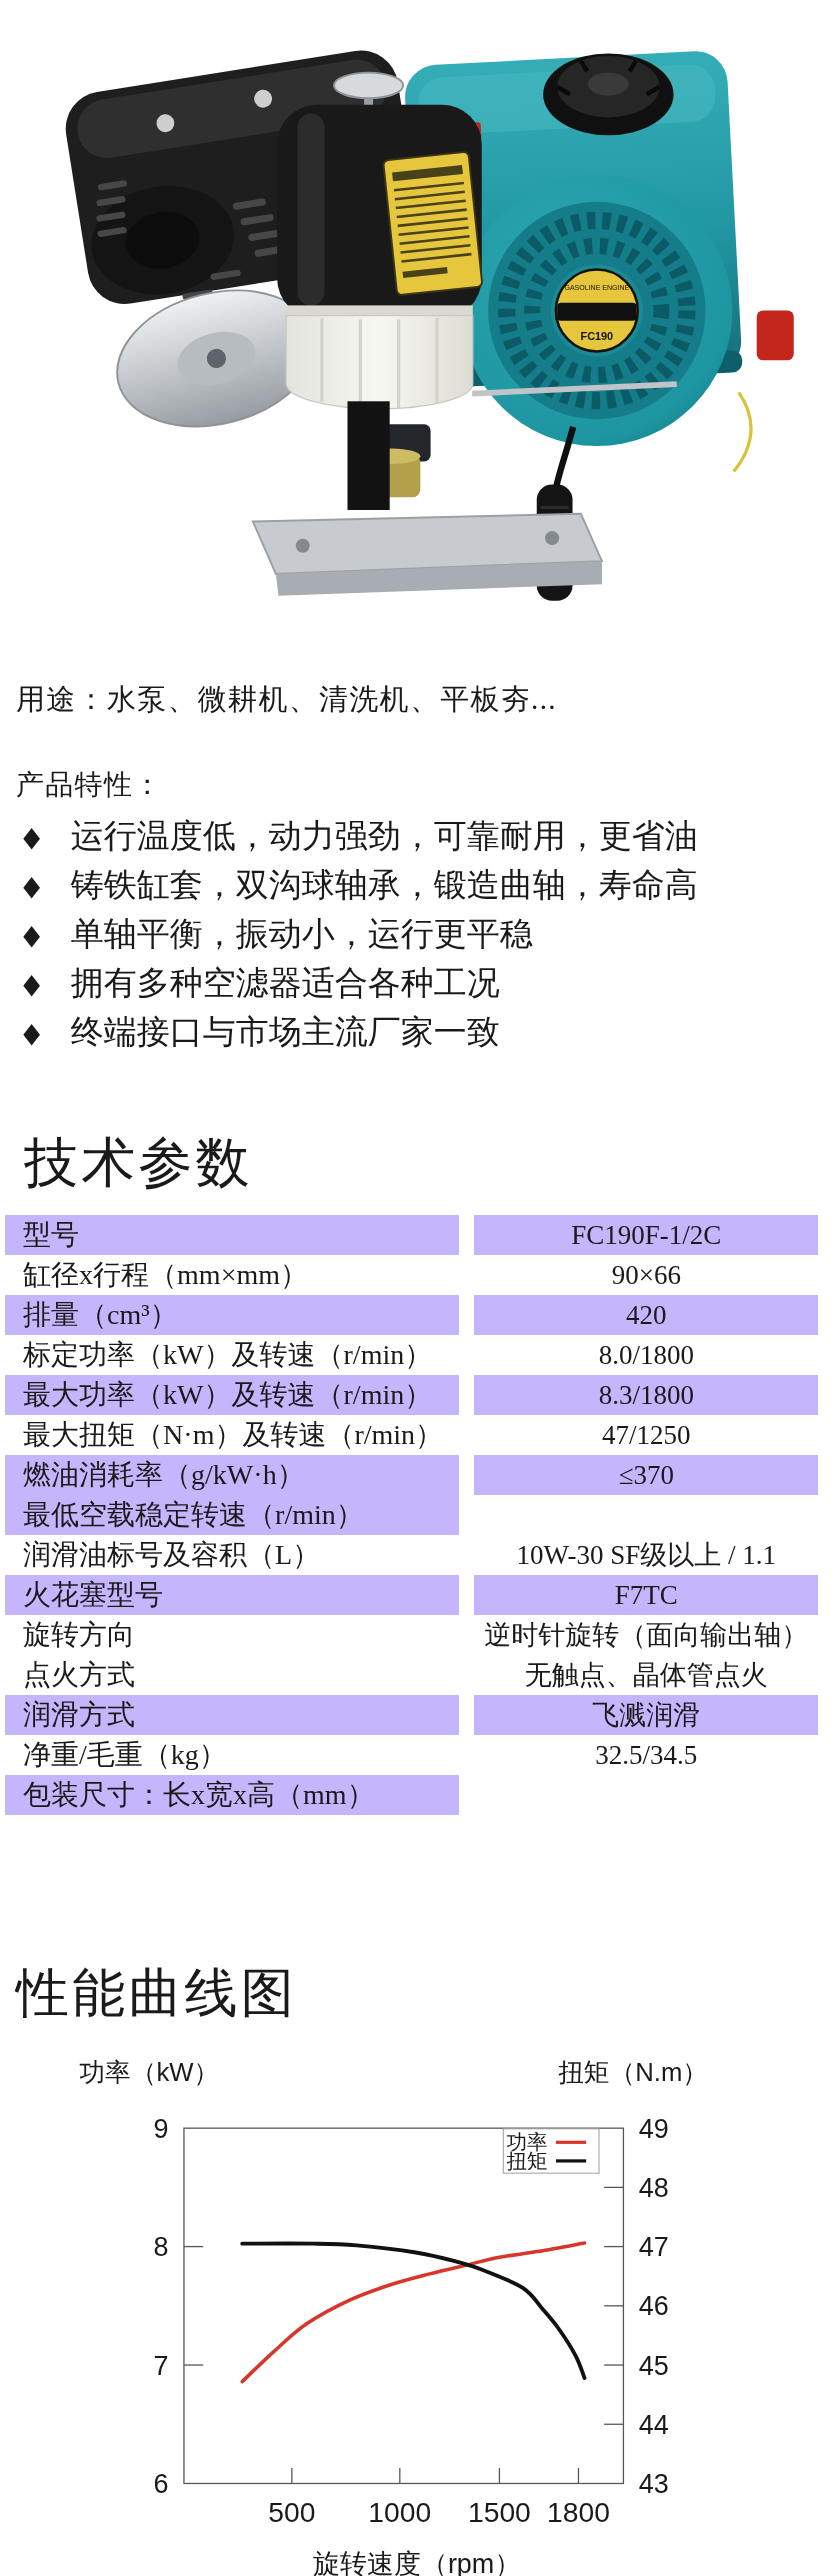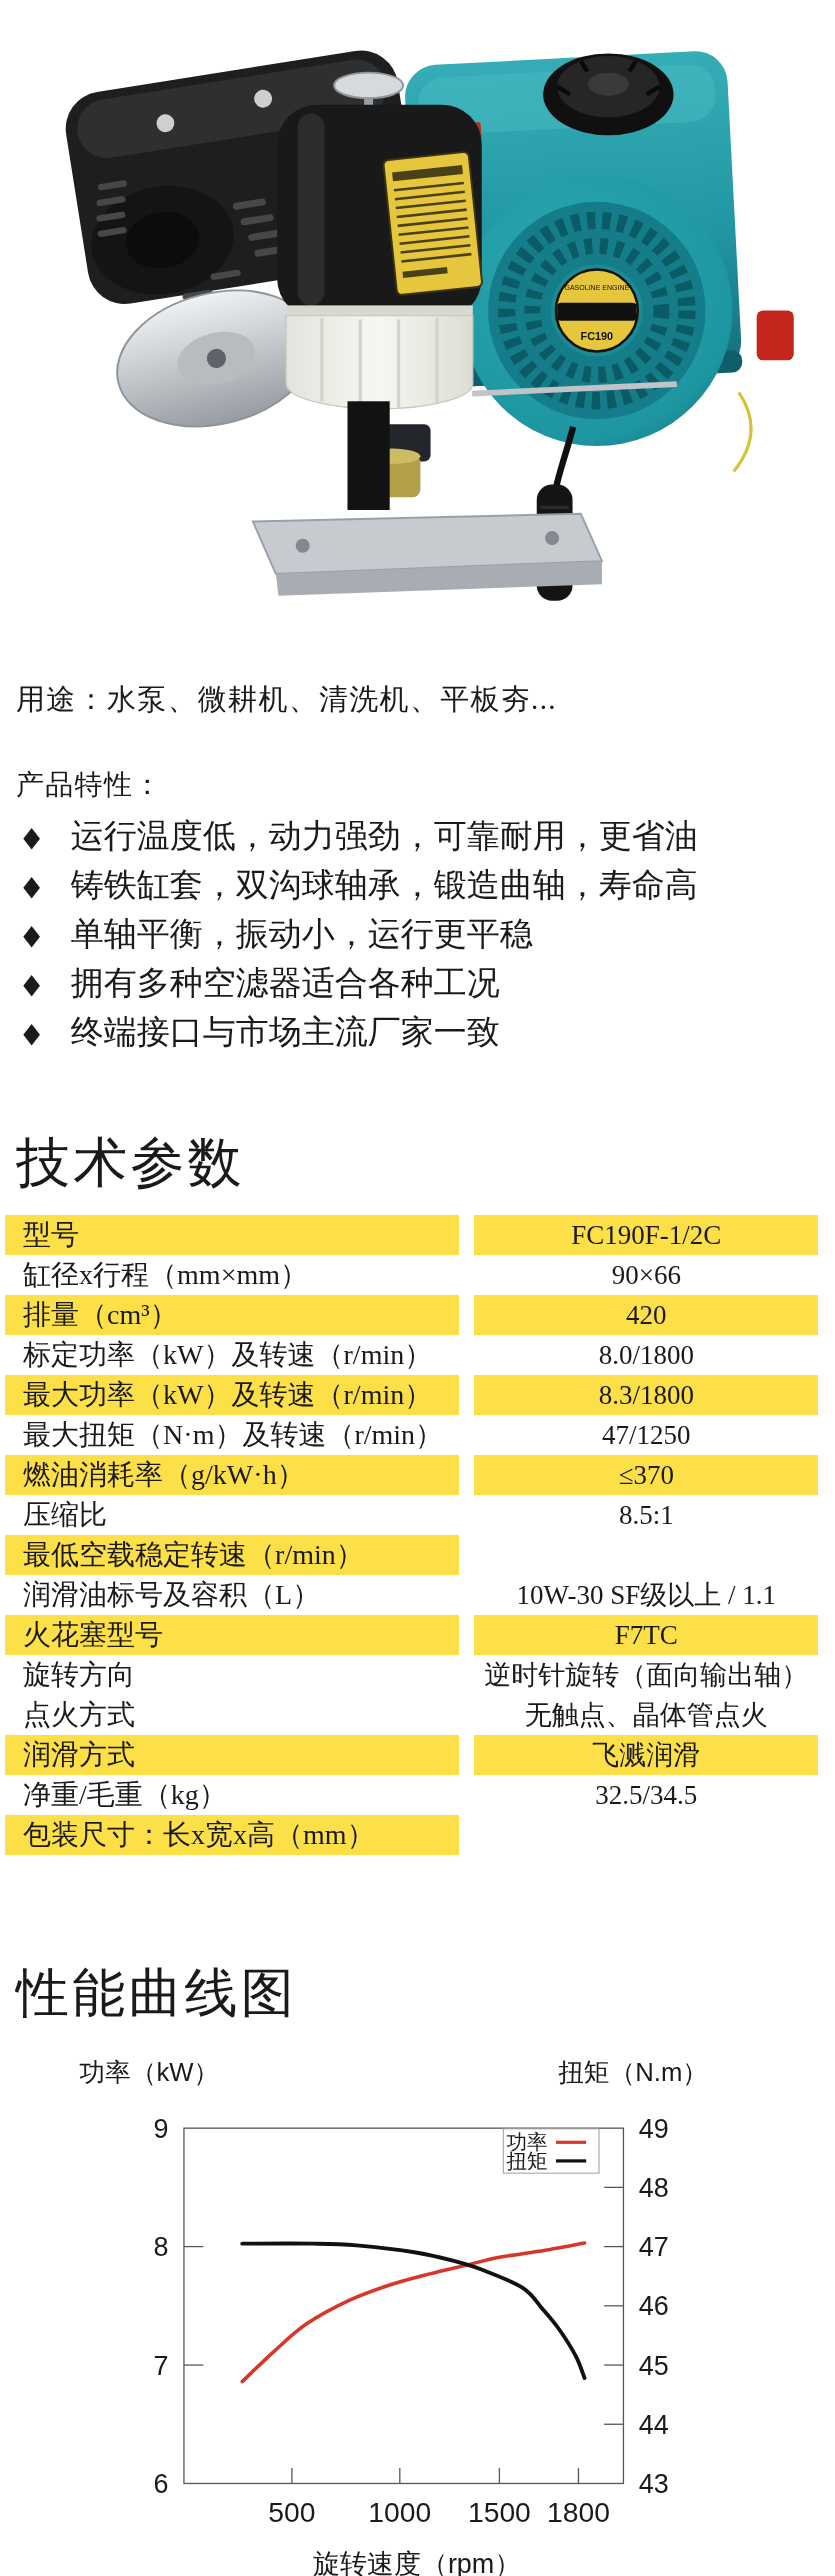--- a/index.html
+++ b/index.html
@@ -9,30 +9,30 @@
   
   #hero{left:0;top:9.6px;width:835px;height:601px}
   
   #usage{left:16px;top:651px;font-size:29px;letter-spacing:1.3px;white-space:nowrap}
   #features-heading{left:16px;top:738px;font-size:28px;letter-spacing:1.3px}
   #features{left:16px;top:812px;list-style:none;margin:0;padding:0}
   #features li{height:49px;display:flex;align-items:center;font-size:33px;white-space:nowrap}
   #features li .bullet{font-size:28px;margin:0 28px 0 5.1px;transform:scaleX(.78)}
   
   .big-heading{font-size:54px;letter-spacing:3.2px;font-weight:400;margin:0;white-space:nowrap}
-  #specs-heading{left:16px;top:1127px}
+  #specs-heading{left:24px;top:1127px}
   #perf-heading{left:16px;top:1958px;font-size:53px}
   
   #spec-table{left:5.1px;top:1215px;width:813px}
   .spec-row{display:flex;height:40px;align-items:stretch}
   .spec-row .cell{display:flex;align-items:center}
   .spec-row .label{width:454px;padding-left:18px;box-sizing:border-box;font-size:28px;white-space:nowrap}
   .spec-row .gap{width:15.4px}
   .spec-row .value{flex:1;justify-content:center;font-size:27px;white-space:nowrap}
-  .spec-row.shade .label,.spec-row.shade .value{background:#fde047}
+  .spec-row.shade .label,.spec-row.shade .value{background:#c4b5fd}
   
   #chart{left:0;top:2026px;width:835px;height:550px;
          font-family:"Liberation Sans","DejaVu Sans",sans-serif}
   #chart text{fill:#1a1a1a}
 </style>
 </head>
 <body>
 
 <svg id="hero" class="abs" viewBox="0 0 1299 940">
   <defs>
@@ -236,25 +236,20 @@
     </div>
     <div class="spec-row">
       <div class="cell label">最大扭矩（N·m）及转速（r/min）</div>
       <div class="gap"></div>
       <div class="cell value">47/1250</div>
     </div>
     <div class="spec-row shade">
       <div class="cell label">燃油消耗率（g/kW·h）</div>
       <div class="gap"></div>
       <div class="cell value">≤370</div>
-    </div>
-    <div class="spec-row">
-      <div class="cell label">压缩比</div>
-      <div class="gap"></div>
-      <div class="cell value">8.5:1</div>
     </div>
     <div class="spec-row shade">
       <div class="cell label">最低空载稳定转速（r/min）</div>
       <div class="gap"></div>
     </div>
     <div class="spec-row">
       <div class="cell label">润滑油标号及容积（L）</div>
       <div class="gap"></div>
       <div class="cell value">10W-30 SF级以上 / 1.1</div>
     </div>

